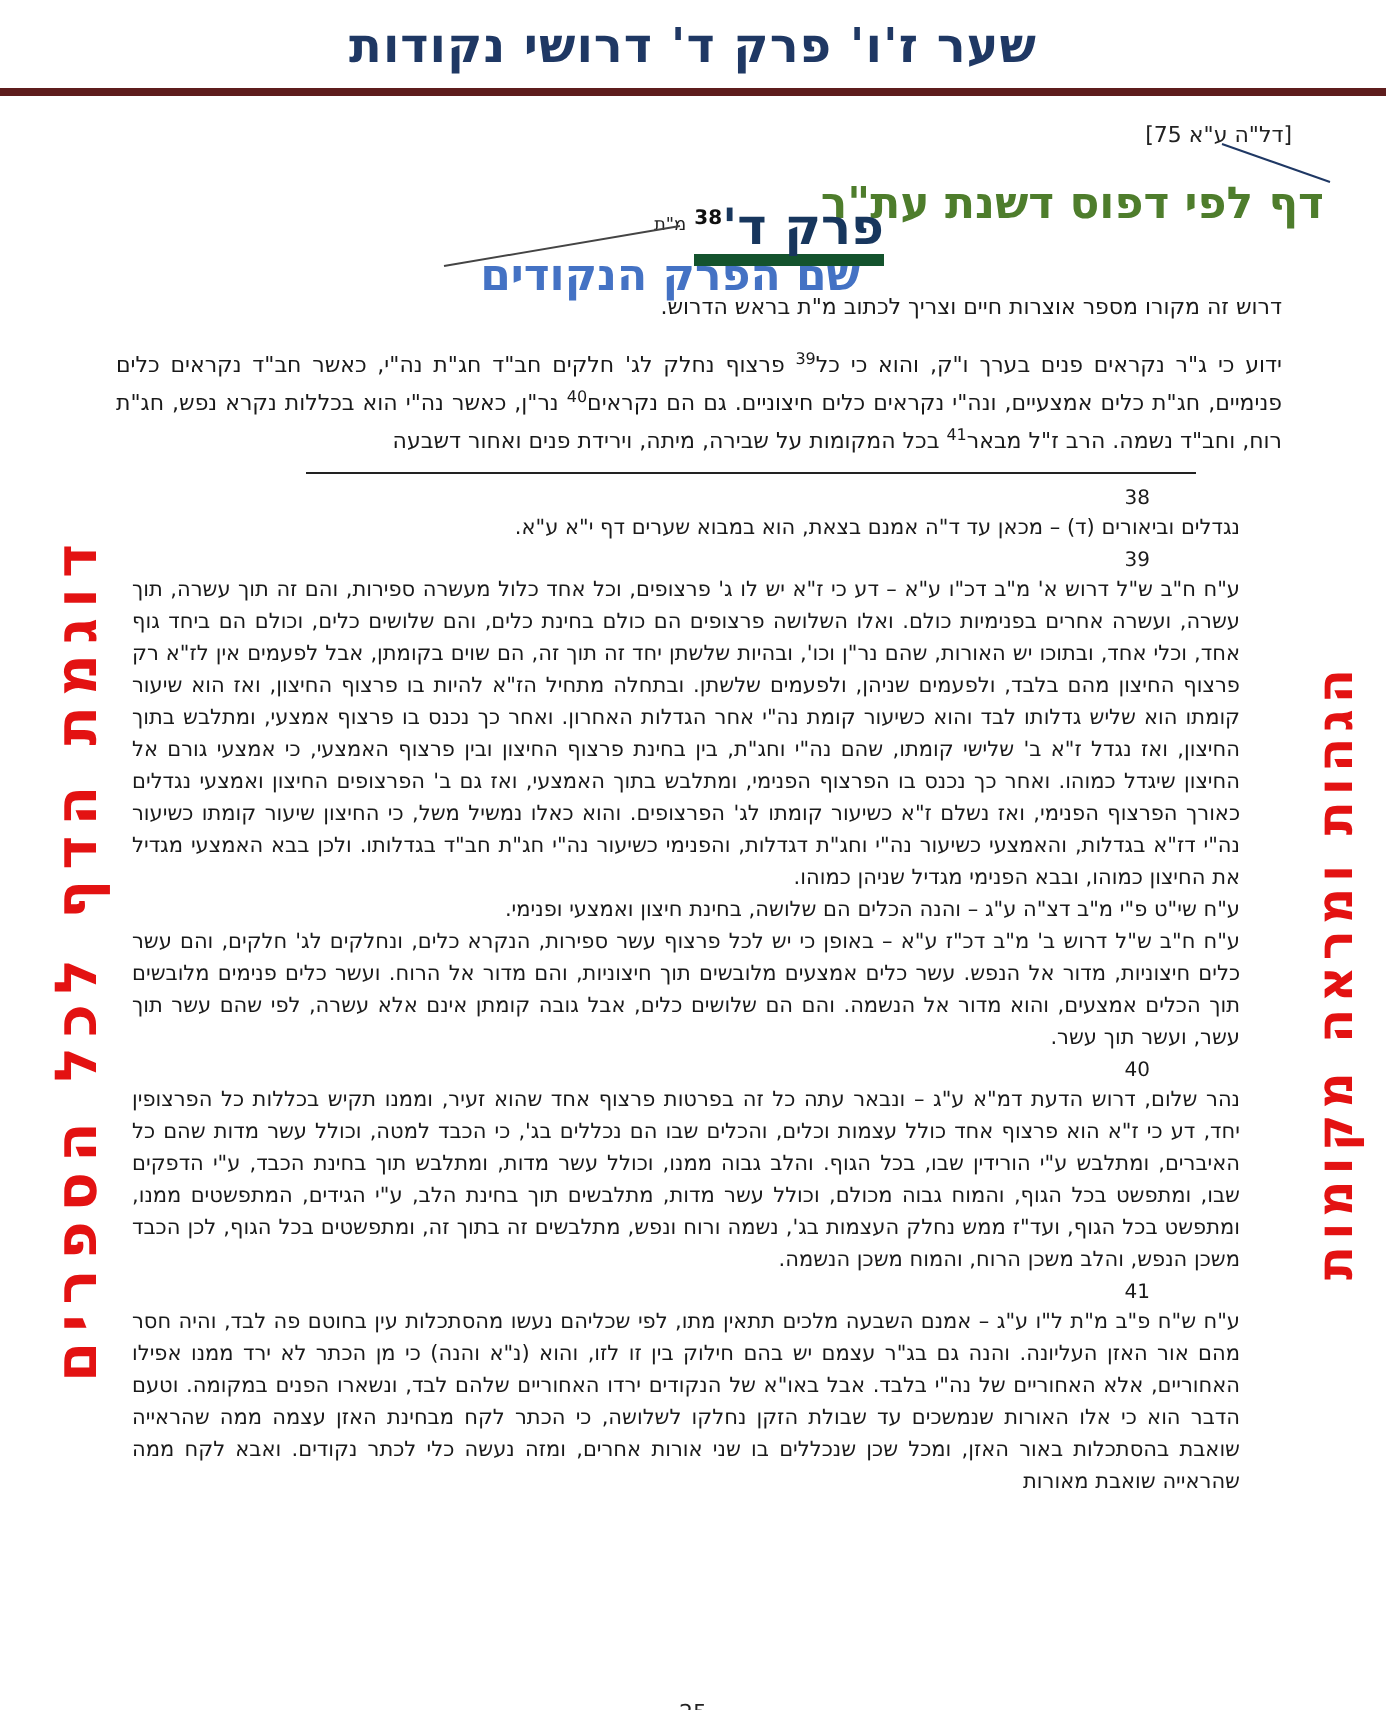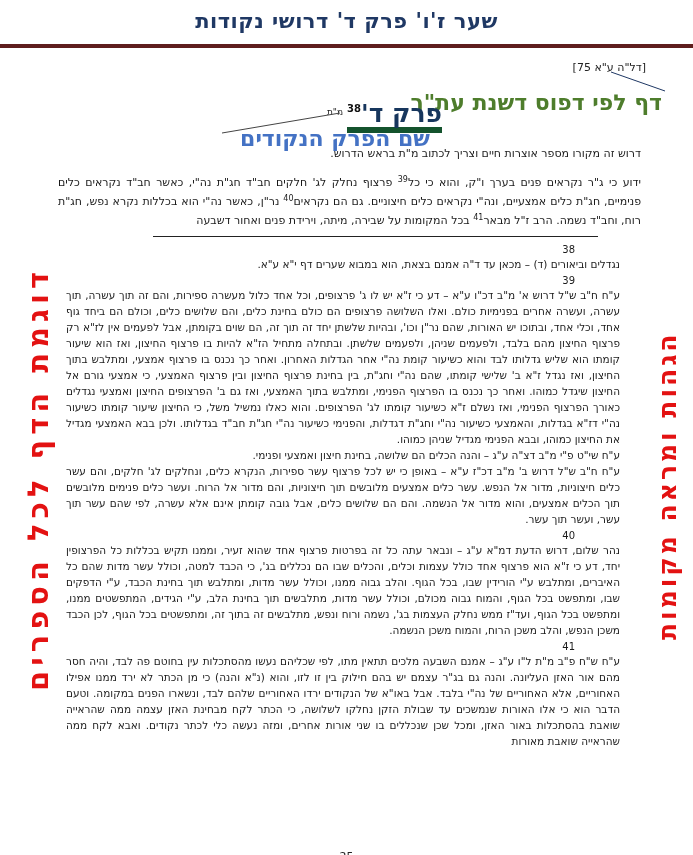--- a/index.html
+++ b/index.html
@@ -1,20 +1,20 @@
 <!DOCTYPE html>
 <html lang="he"><head>
 <meta charset="utf-8">
 <style>
   html,body{margin:0;padding:0;background:#ffffff;}
   .page{position:relative;width:693px;height:855px;background:#fff;overflow:hidden;
         font-family:"DejaVu Sans",sans-serif;color:#1a1a1a;}
   .abs{position:absolute;}
   .rtl{direction:rtl;unicode-bidi:embed;}
-  .title{top:9px;left:0;right:0;text-align:center;font-size:21px;font-weight:bold;
+  .title{top:9px;left:0;right:0;text-align:center;font-size:24px;font-weight:bold;
          color:#1f3864;letter-spacing:.5px;}
   .maroon-rule{top:44px;left:0;right:0;height:4px;background:#5e1d1d;}
   .daf-ref{top:61px;right:47px;font-size:11px;color:#222;}
   .green-label{top:90px;right:31px;font-size:22px;font-weight:bold;color:#4e7d2c;}
   .heading-line{top:99px;right:251px;white-space:nowrap;}
   .chapter-underline{border-bottom:6px solid #14532d;padding-bottom:1px;}
   .chapter{font-size:25px;font-weight:bold;color:#17365d;}
   .chapter-sup{font-size:10px;font-weight:bold;color:#111;vertical-align:10px;}
   .mt-mark{font-size:9px;color:#222;vertical-align:7px;margin-right:4px;}
   .blue-label{top:126px;right:263px;font-size:22px;font-weight:bold;color:#4472c4;}

